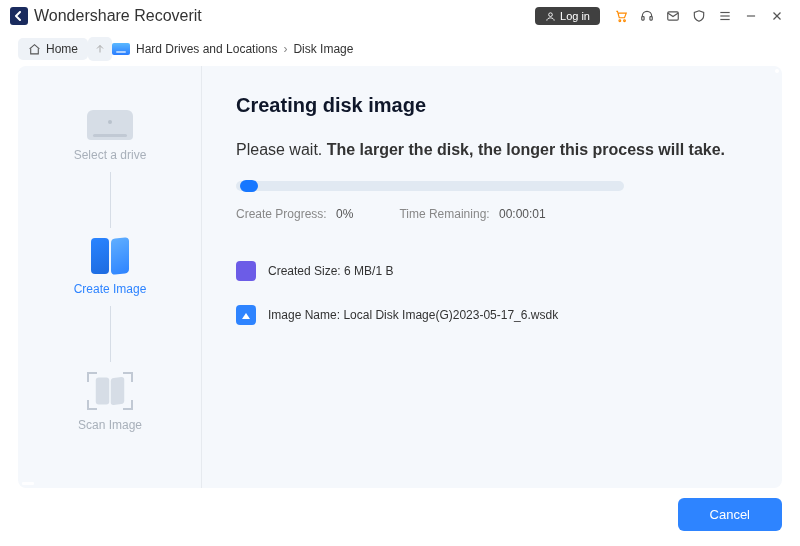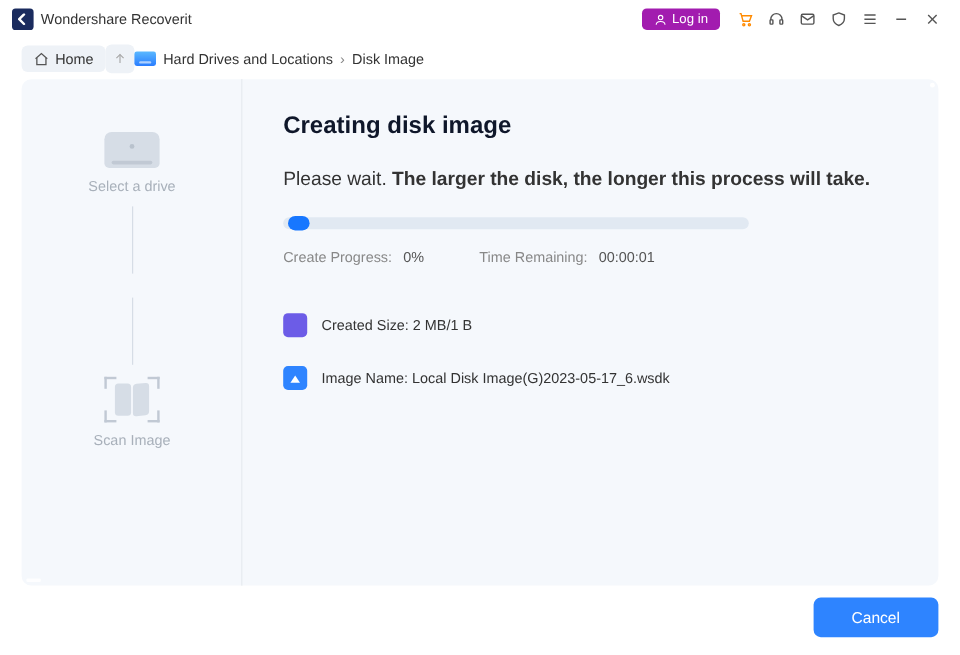--- a/index.html
+++ b/index.html
@@ -2,22 +2,22 @@
 <html><head>
   <meta charset="utf-8">
   <style>
     * { margin: 0; padding: 0; box-sizing: border-box; font-family: -apple-system, BlinkMacSystemFont, "Segoe UI", Arial, sans-serif; }
     body { width: 800px; height: 546px; background: #fff; overflow: hidden; }
 
     
     .titlebar { height: 32px; display: flex; align-items: center; padding: 0 10px; }
     .logo-badge { width: 18px; height: 18px; background: #1a2b5e; border-radius: 3px; display: flex; align-items: center; justify-content: center; margin-right: 6px; color: #fff; }
     .logo-badge svg { width: 10px; height: 10px; }
-    .app-title { font-size: 12px; color: #333; flex: 1; }
-    .login-btn { background: #a21caf; color: #fff; border: none; border-radius: 4px; padding: 3px 10px; font-size: 11px; display: flex; align-items: center; gap: 4px; cursor: pointer; margin-right: 8px; }
+    .app-title { font-size: 16px; color: #333; flex: 1; }
+    .login-btn { background: #404040; color: #fff; border: none; border-radius: 4px; padding: 3px 10px; font-size: 11px; display: flex; align-items: center; gap: 4px; cursor: pointer; margin-right: 8px; }
     .login-btn svg { width: 11px; height: 11px; }
     .titlebar-icon { width: 22px; height: 22px; display: flex; align-items: center; justify-content: center; cursor: pointer; color: #555; margin: 0 2px; }
     .titlebar-icon svg { width: 14px; height: 14px; }
     .cart-icon { color: #ff8a00; }
 
     
     .toolbar { height: 34px; display: flex; align-items: center; padding: 0 18px; }
     .home-btn { display: flex; align-items: center; gap: 5px; background: #eef2f7; border-radius: 5px; padding: 4px 10px; font-size: 12px; color: #333; cursor: pointer; }
     .home-btn svg { width: 13px; height: 13px; }
     .toolbox { width: 24px; height: 24px; background: #eef2f7; border-radius: 5px; display: flex; align-items: center; justify-content: center; color: #aaa; }
@@ -161,20 +161,27 @@
   </div>
 </div>
 
 <div class="main-panel">
   <div class="sidebar">
     <div class="step">
       <div class="drive-ico"></div>
       <div class="step-label">Select a drive</div>
     </div>
     <div class="connector"></div>
+    <div class="step active">
+      <div class="book-ico blue">
+          <div class="p p1"></div>
+          <div class="p p2"></div>
+        </div>
+      <div class="step-label">Create Image</div>
+    </div>
     <div class="connector"></div>
     <div class="step">
       <div class="scan-ico">
         <span class="br tl"></span>
           <span class="br tr"></span>
           <span class="br bl"></span>
           <span class="br brr"></span>
         <div class="book-ico gray">
             <div class="p p1"></div>
             <div class="p p2"></div>
@@ -202,21 +209,21 @@
         <span>00:00:01</span>
       </div>
     </div>
 
     <div class="info-line">
       <div class="ico-sq ico-purple">
           <span class="mini-strip"></span>
         </div>
       <div>
         <span>Created Size:</span>
-        <span>2 MB/1 B</span>
+        <span>6 MB/1 B</span>
       </div>
     </div>
     <div class="info-line">
       <div class="ico-sq ico-blue">
           <span class="sun"></span>
           <span class="triangle"></span>
         </div>
       <div>
         <span>Image Name:</span>
         <span>Local Disk Image(G)2023-05-17_6.wsdk</span>

